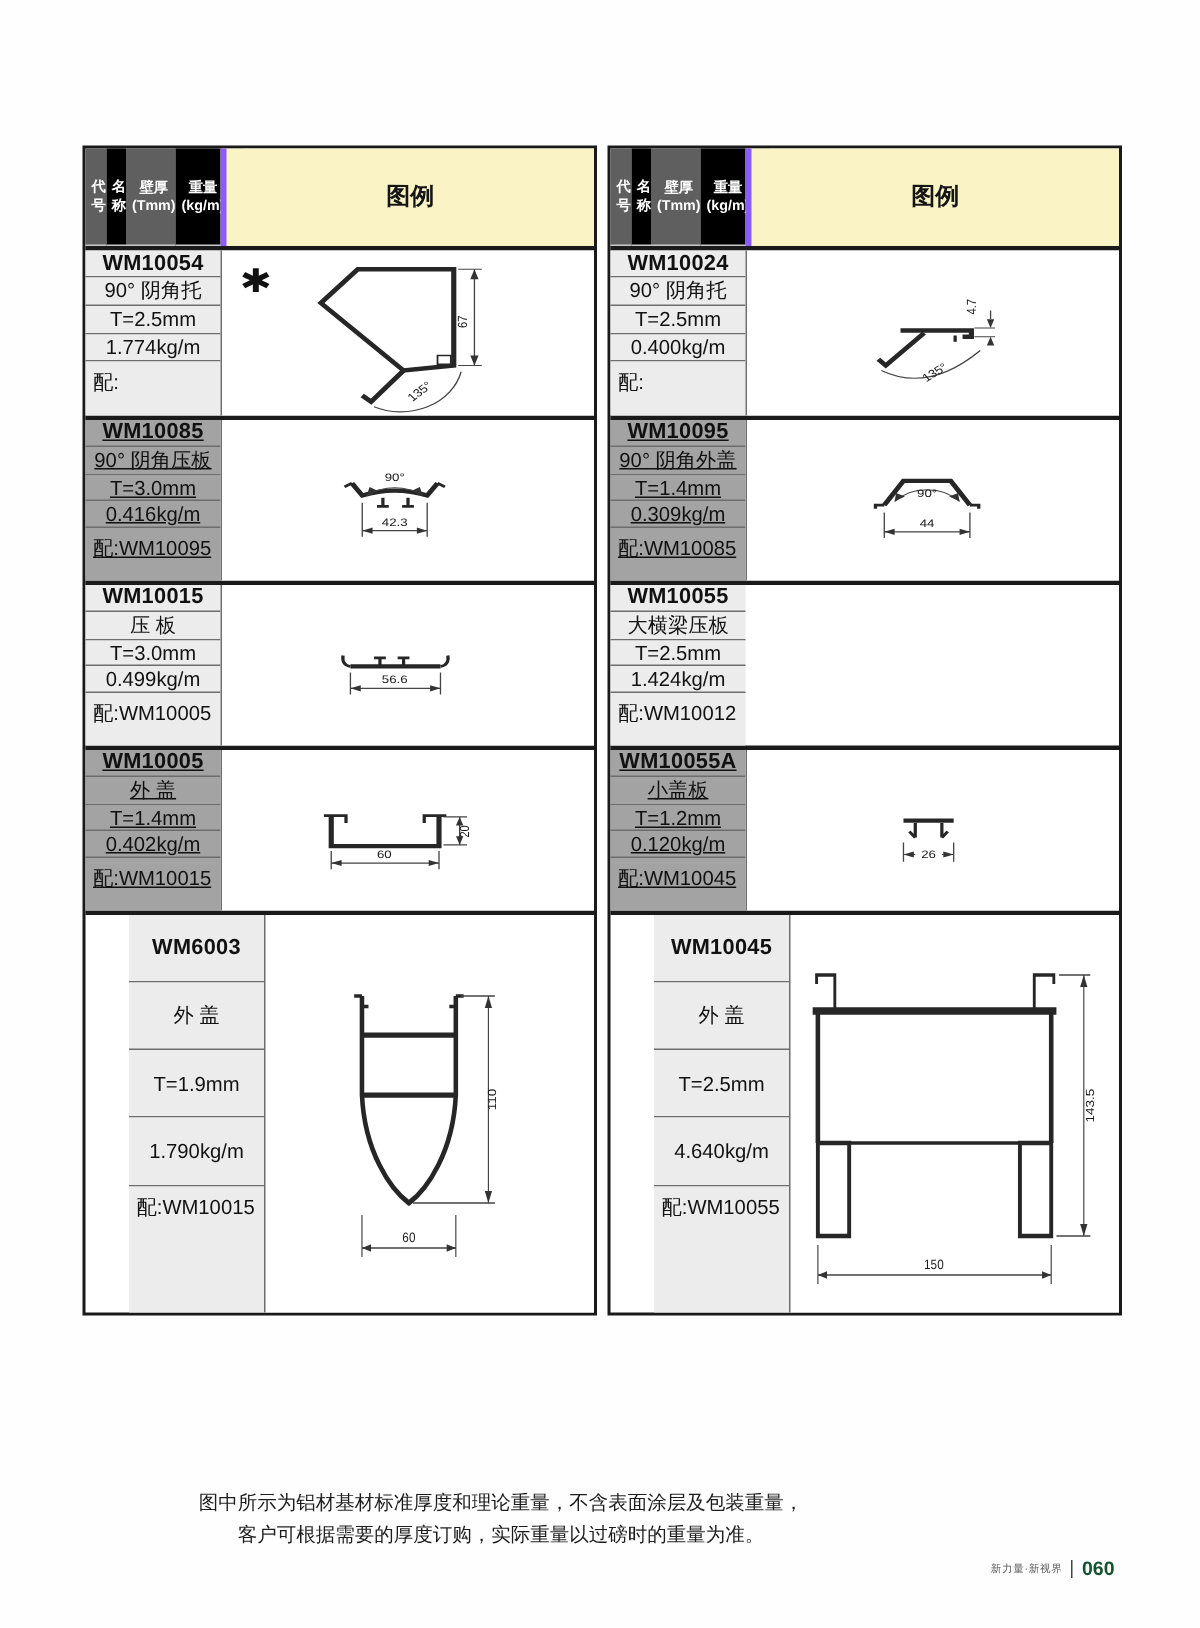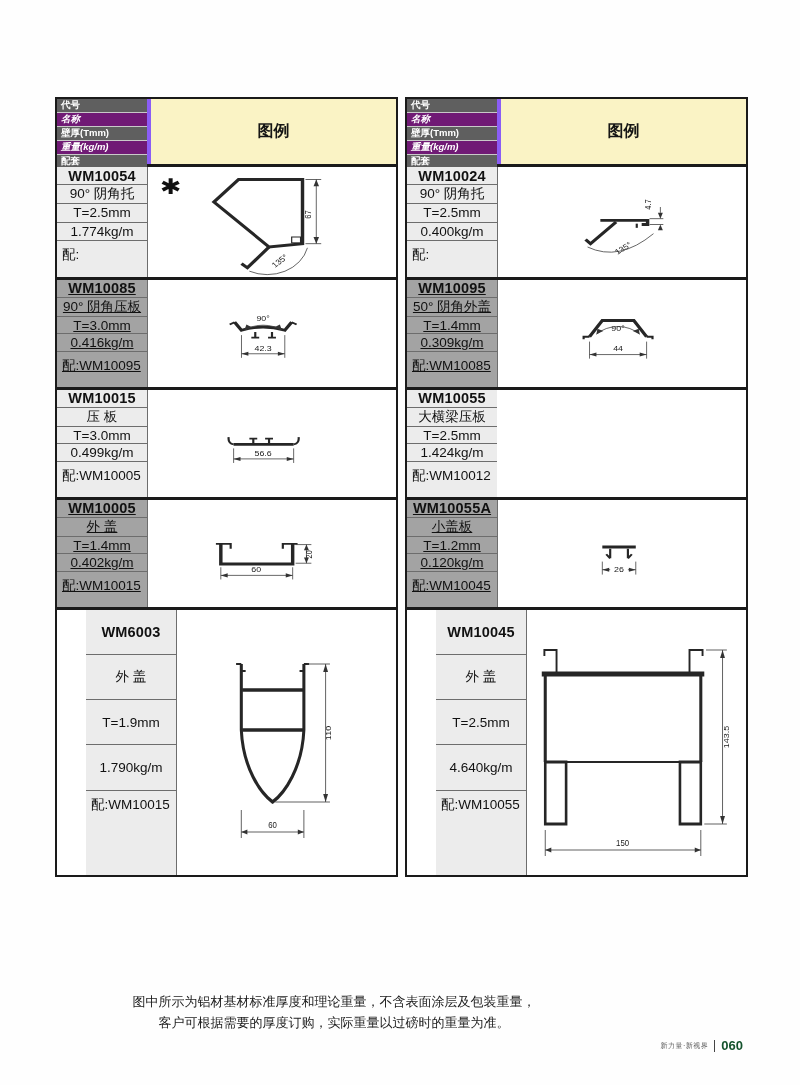--- a/index.html
+++ b/index.html
@@ -2,25 +2,25 @@
 <html><head>
 <meta charset="utf-8">
 <style>
   html,body{margin:0;padding:0;background:#ffffff;}
   .sheet{position:relative;width:800px;height:1085px;background:#fefefe;
          font-family:"Liberation Sans","DejaVu Sans",sans-serif;color:#111;overflow:hidden;}
   .tables{position:absolute;left:55px;top:97px;display:flex;gap:7px;}
   .tbl{width:343px;border:2px solid #1a1a1a;background:#fff;box-sizing:border-box;}
   
   .thead{display:flex;height:68px;border-bottom:3px solid #1a1a1a;box-sizing:border-box;}
-  .fields{width:90px;display:flex;flex-direction:column;box-sizing:border-box;text-align:center;}
+  .fields{width:90px;display:flex;box-sizing:border-box;text-align:center;}
   .hrow{flex:1;display:flex;align-items:center;padding-left:4px;color:#fff;
         font-size:9.5px;font-weight:bold;border-bottom:1px solid #c9c9c9;box-sizing:border-box;}
   .hrow:last-child{border-bottom:none;}
-  .hrow.dark{background:#5f5f5f;} .hrow.light{background:#701a75;font-style:italic;}
+  .hrow.dark{background:#5f5f5f;} .hrow.light{background:#000000;}
   .legend{flex:1;background:#faf3c5;border-left:4px solid #8b5cf6;display:flex;
           align-items:center;justify-content:center;font-size:16px;font-weight:bold;color:#151515;}
   
   .prod{display:flex;height:110px;box-sizing:border-box;}
   .prod + .prod{border-top:3px solid #1a1a1a;}
   .prod.tall{height:268px;padding-left:29px;}
   .info{width:90px;display:flex;flex-direction:column;box-sizing:border-box;}
   .prod.gray .info .cell{background:#ececec;}
   .prod.yellow .info .cell{background:#a3a3a3;text-decoration:underline;}
   .cell{flex:1;display:flex;align-items:center;justify-content:center;font-size:13.5px;
@@ -212,21 +212,21 @@
             <text class="dt" transform="rotate(-90 155 45)" x="155" y="45">4.7</text>
             <path class="dim" d="M91 96 Q123 114 158 80"></path>
             <text class="dt" transform="rotate(-35 129 100)" x="129" y="100">135°</text>
           </svg>
         </div>
       </div>
 
       <div class="prod yellow">
         <div class="info">
           <div class="cell code">WM10095</div>
-          <div class="cell">50° 阴角外盖</div>
+          <div class="cell">90° 阴角外盖</div>
           <div class="cell">T=1.4mm</div>
           <div class="cell">0.309kg/m</div>
           <div class="cell match">配:WM10085</div>
         </div>
         <div class="diagram">
           <svg viewBox="0 0 252 132" preserveAspectRatio="none">
             <path class="prof" d="M93 70 L106 50 H138 L151 70"></path>
             <path class="prof p2" d="M93 70 h-6 v3 M151 70 h6 v3"></path>
             <path class="dim" d="M100 67 A30 30 0 0 1 144 67"></path>
             <path class="arr" d="M100 67 l1 -7 l6 3 z"></path>

